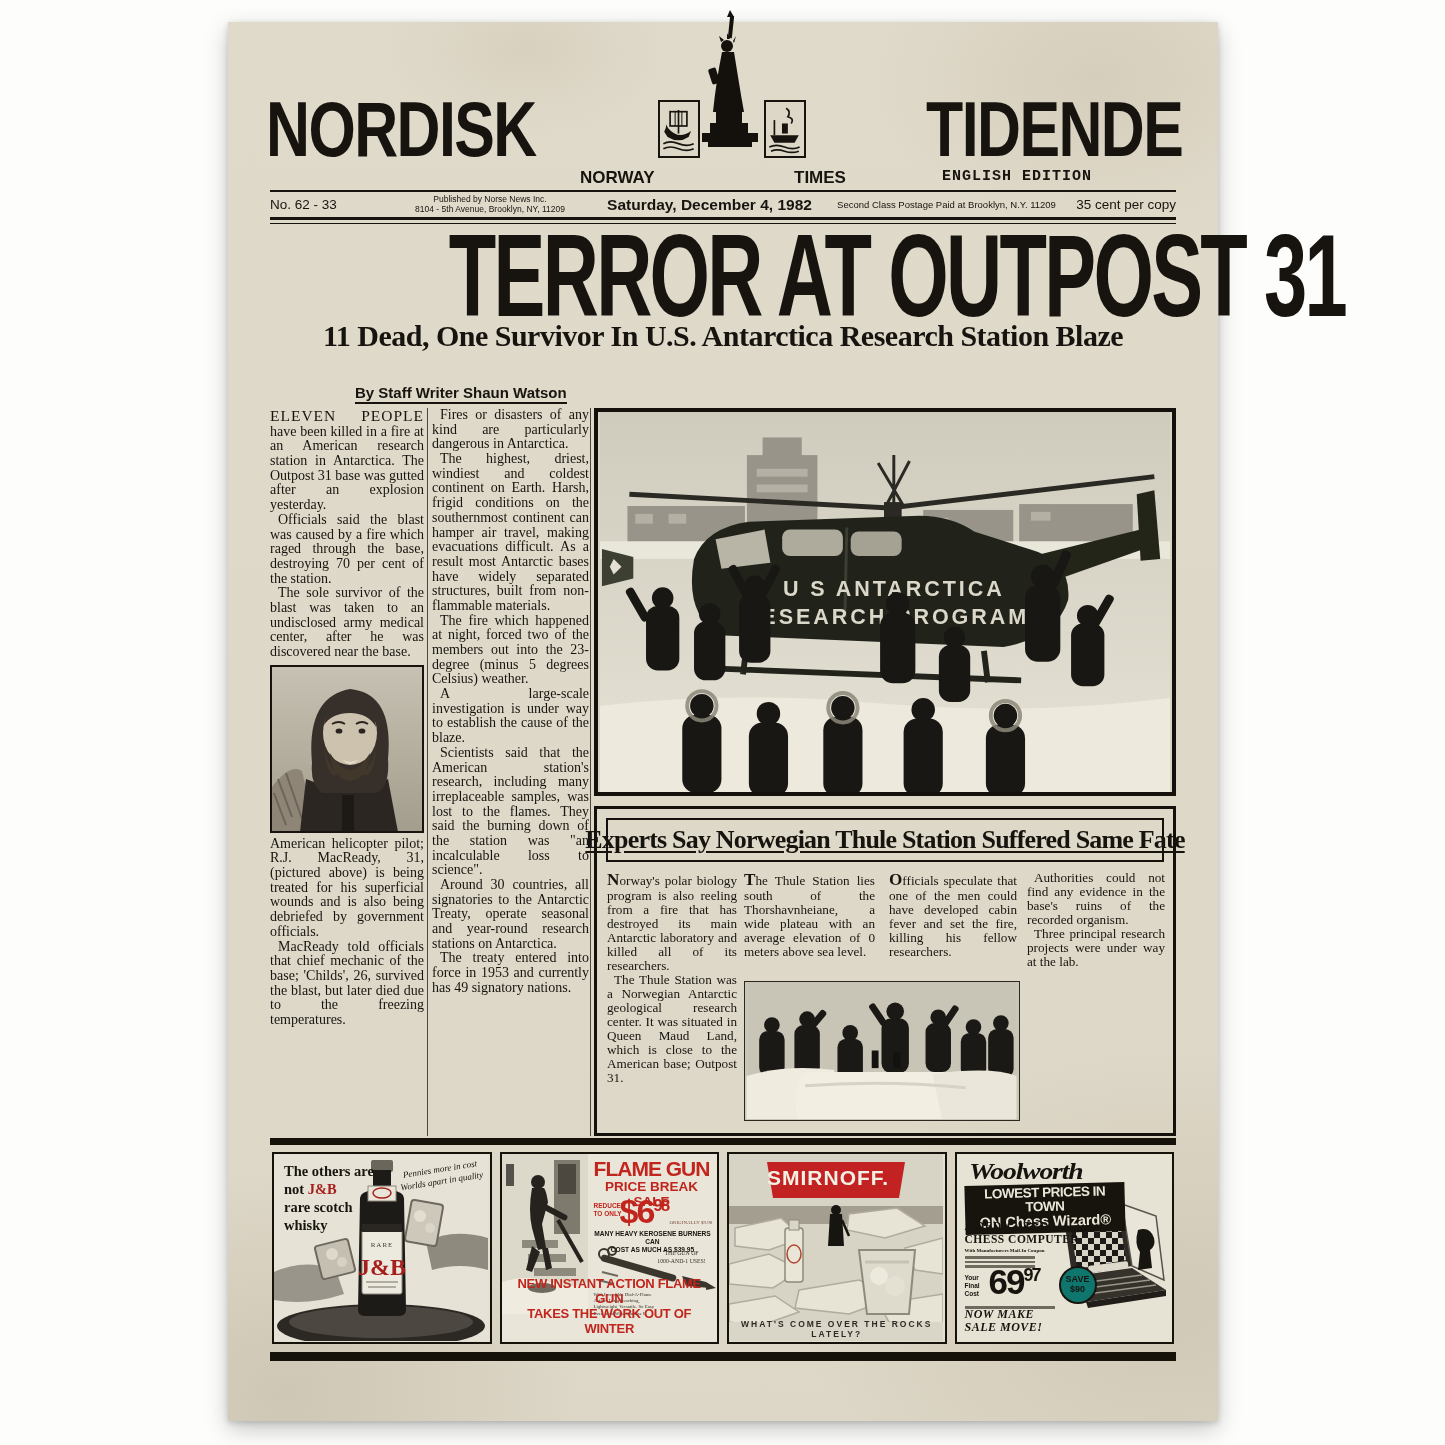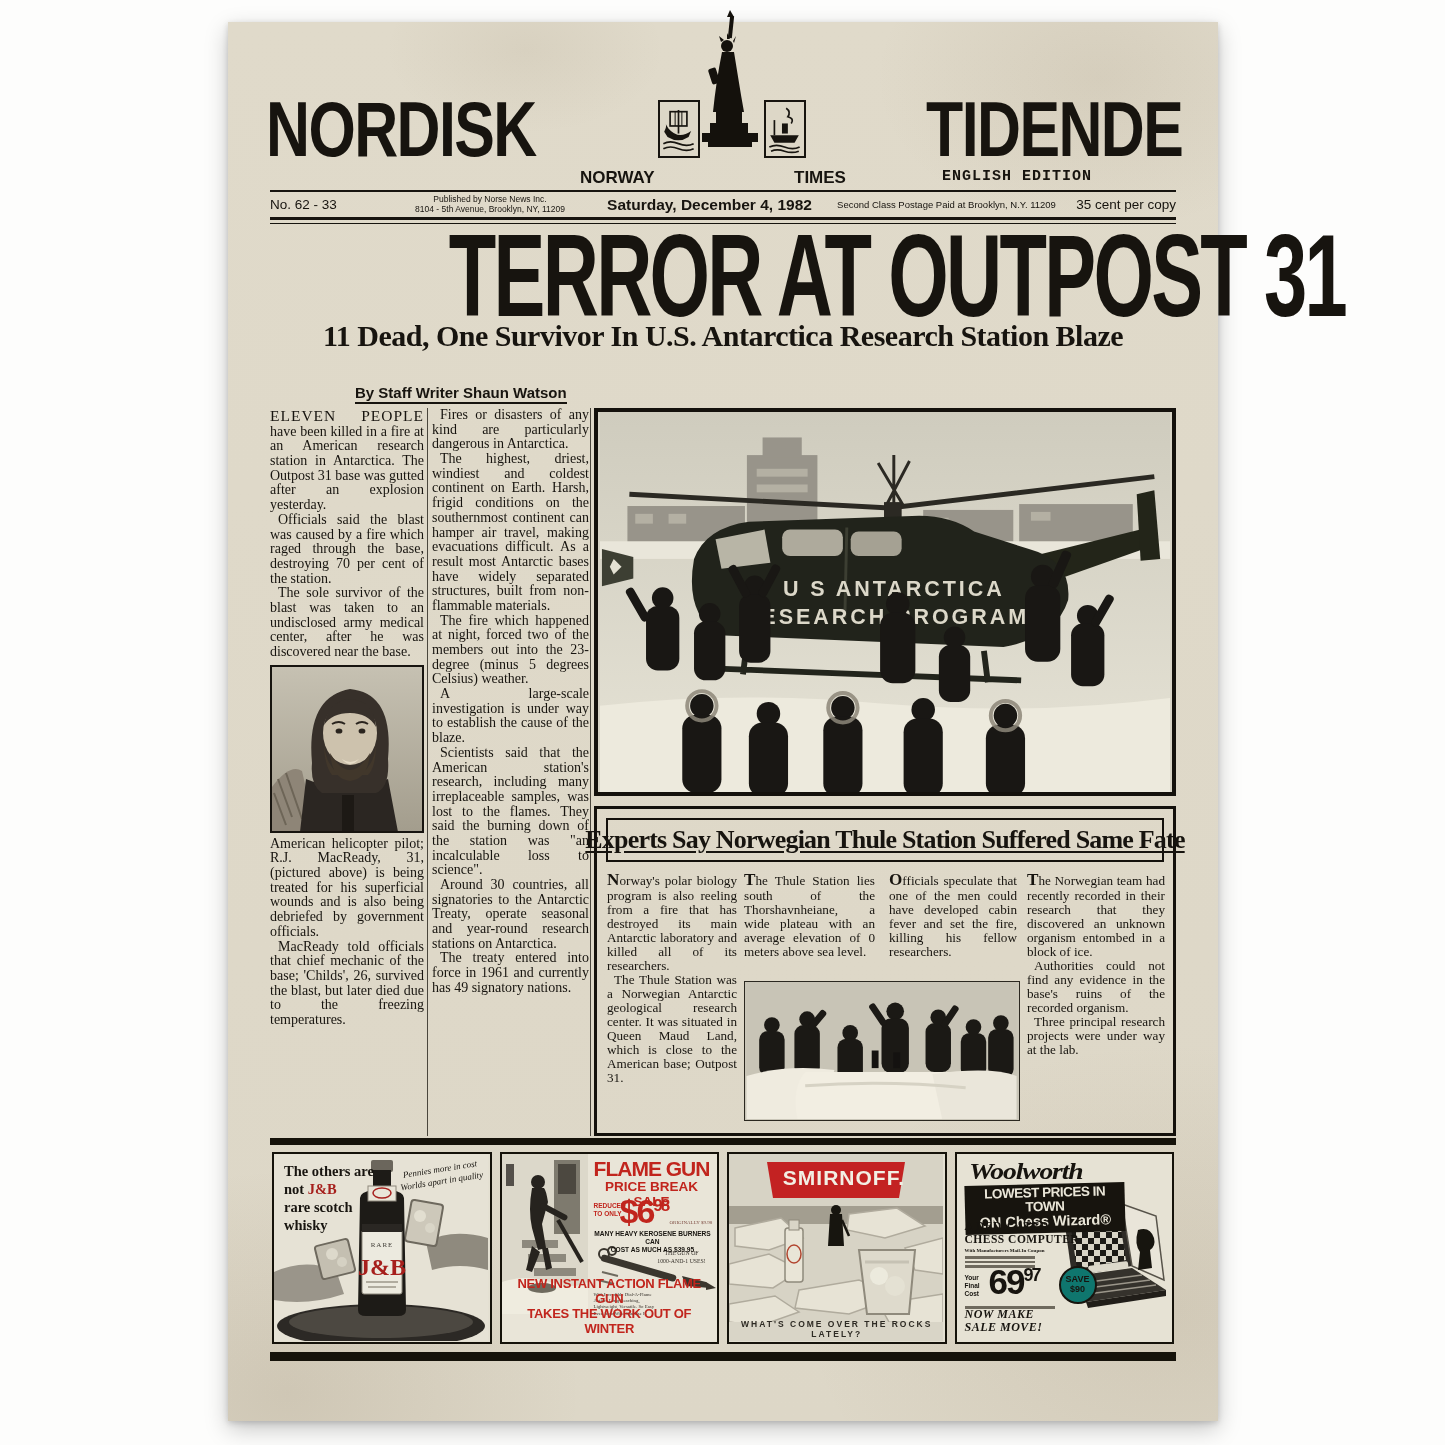--- a/index.html
+++ b/index.html
@@ -261,21 +261,21 @@
       <p>MacReady told officials that chief mechanic of the base; 'Childs', 26, survived the blast, but later died due to the freezing temperatures.</p>
     </div>
 
     <div class="col col2">
       <p>Fires or disasters of any kind are particularly dangerous in Antarctica.</p>
       <p>The highest, driest, windiest and coldest continent on Earth. Harsh, frigid conditions on the southernmost continent can hamper air travel, making evacuations difficult. As a result most Antarctic bases have widely separated structures, built from non-flammable materials.</p>
       <p>The fire which happened at night, forced two of the members out into the 23-degree (minus 5 degrees Celsius) weather.</p>
       <p>A large-scale investigation is under way to establish the cause of the blaze.</p>
       <p>Scientists said that the American station's research, including many irreplaceable samples, was lost to the flames. They said the burning down of the station was "an incalculable loss to science".</p>
       <p>Around 30 countries, all signatories to the Antarctic Treaty, operate seasonal and year-round research stations on Antarctica.</p>
-      <p>The treaty entered into force in 1961 and currently has 49 signatory nations.</p>
+      <p>The treaty entered into force in 1953 and currently has 49 signatory nations.</p>
     </div>
 
     <div class="rightblock">
 
       <div class="mainphoto">
         <svg width="574" height="380" viewBox="0 0 582 388">
           <defs>
             <linearGradient id="sky" x1="0" y1="0" x2="0" y2="1">
               <stop offset="0" stop-color="#cfccbe"></stop>
                 <stop offset="1" stop-color="#e6e3d6"></stop>
@@ -390,21 +390,20 @@
           <p class="first">Norway's polar biology program is also reeling from a fire that has destroyed its main Antarctic laboratory and killed all of its researchers.</p>
           <p>The Thule Station was a Norwegian Antarctic geological research center. It was situated in Queen Maud Land, which is close to the American base; Outpost 31.</p>
         </div>
         <div class="xp-col xp-c2">
           <p class="first">The Thule Station lies south of the Thorshavnheiane, a wide plateau with an average elevation of 0 meters above sea level.</p>
         </div>
         <div class="xp-col xp-c3">
           <p class="first">Officials speculate that one of the men could have developed cabin fever and set the fire, killing his fellow researchers.</p>
         </div>
         <div class="xp-col xp-c4">
-          <p class="first">The Norwegian team had recently recorded in their research that they discovered an unknown organism entombed in a block of ice.</p>
           <p>Authorities could not find any evidence in the base's ruins of the recorded organism.</p>
           <p>Three principal research projects were under way at the lab.</p>
         </div>
         <div class="thulephoto">
           <svg width="273" height="137" viewBox="0 0 276 140">
             <rect width="276" height="140" fill="#c8c4b6"></rect>
             <g fill="#1b1915">
               <g transform="translate(26,44)">
                   <circle cx="0" cy="0" r="8"></circle>
                   <rect x="-13" y="6" width="26" height="46" rx="9"></rect>
@@ -566,21 +565,21 @@
         <rect x="56" y="74" width="18" height="54" rx="3" fill="#e9e5d7" stroke="#8f8a7c" stroke-width="1.5"></rect>
         <rect x="60" y="66" width="10" height="10" fill="#d9d5c7" stroke="#8f8a7c" stroke-width="1"></rect>
         <ellipse cx="65" cy="100" rx="7" ry="9" fill="none" stroke="#b2452f" stroke-width="1.5"></ellipse>
         <path d="M130 96 L186 96 L180 160 L138 160 Z" fill="#dedac c" opacity=".95"></path>
         <path d="M130 96 L186 96 L180 160 L138 160 Z" fill="#dedacc" stroke="#8f8a7c" stroke-width="2"></path>
         <path d="M136 108 L180 108" stroke="#c6c2b4" stroke-width="3"></path>
         <circle cx="150" cy="122" r="9" fill="#eceadd"></circle>
           <circle cx="166" cy="132" r="10" fill="#e4e1d3"></circle>
         <rect x="0" y="168" width="214" height="19" fill="#d9d5c7"></rect>
       </svg>
-      <div style="position:absolute;left:38px;top:12px;width:138px;text-align:right;color:#f2efe4;font-family:'Liberation Sans',sans-serif;font-weight:bold;font-size:21px;letter-spacing:1px;">SMIRNOFF.</div>
+      <div style="position:absolute;left:38px;top:12px;width:138px;text-align:left;color:#f2efe4;font-family:'Liberation Sans',sans-serif;font-weight:bold;font-size:21px;letter-spacing:1px;">SMIRNOFF.</div>
       <div class="sm-tag">WHAT'S COME OVER THE ROCKS LATELY?</div>
     </div>
 
     <div class="ad ww">
       <svg style="position:absolute;right:2px;top:42px" width="112" height="140" viewBox="0 0 112 140">
         <defs>
           <pattern id="chk" width="12" height="12" patternUnits="userSpaceOnUse">
             <rect width="12" height="12" fill="#d8d4c6"></rect>
             <rect width="6" height="6" fill="#1c1a16"></rect>
               <rect x="6" y="6" width="6" height="6" fill="#1c1a16"></rect>

